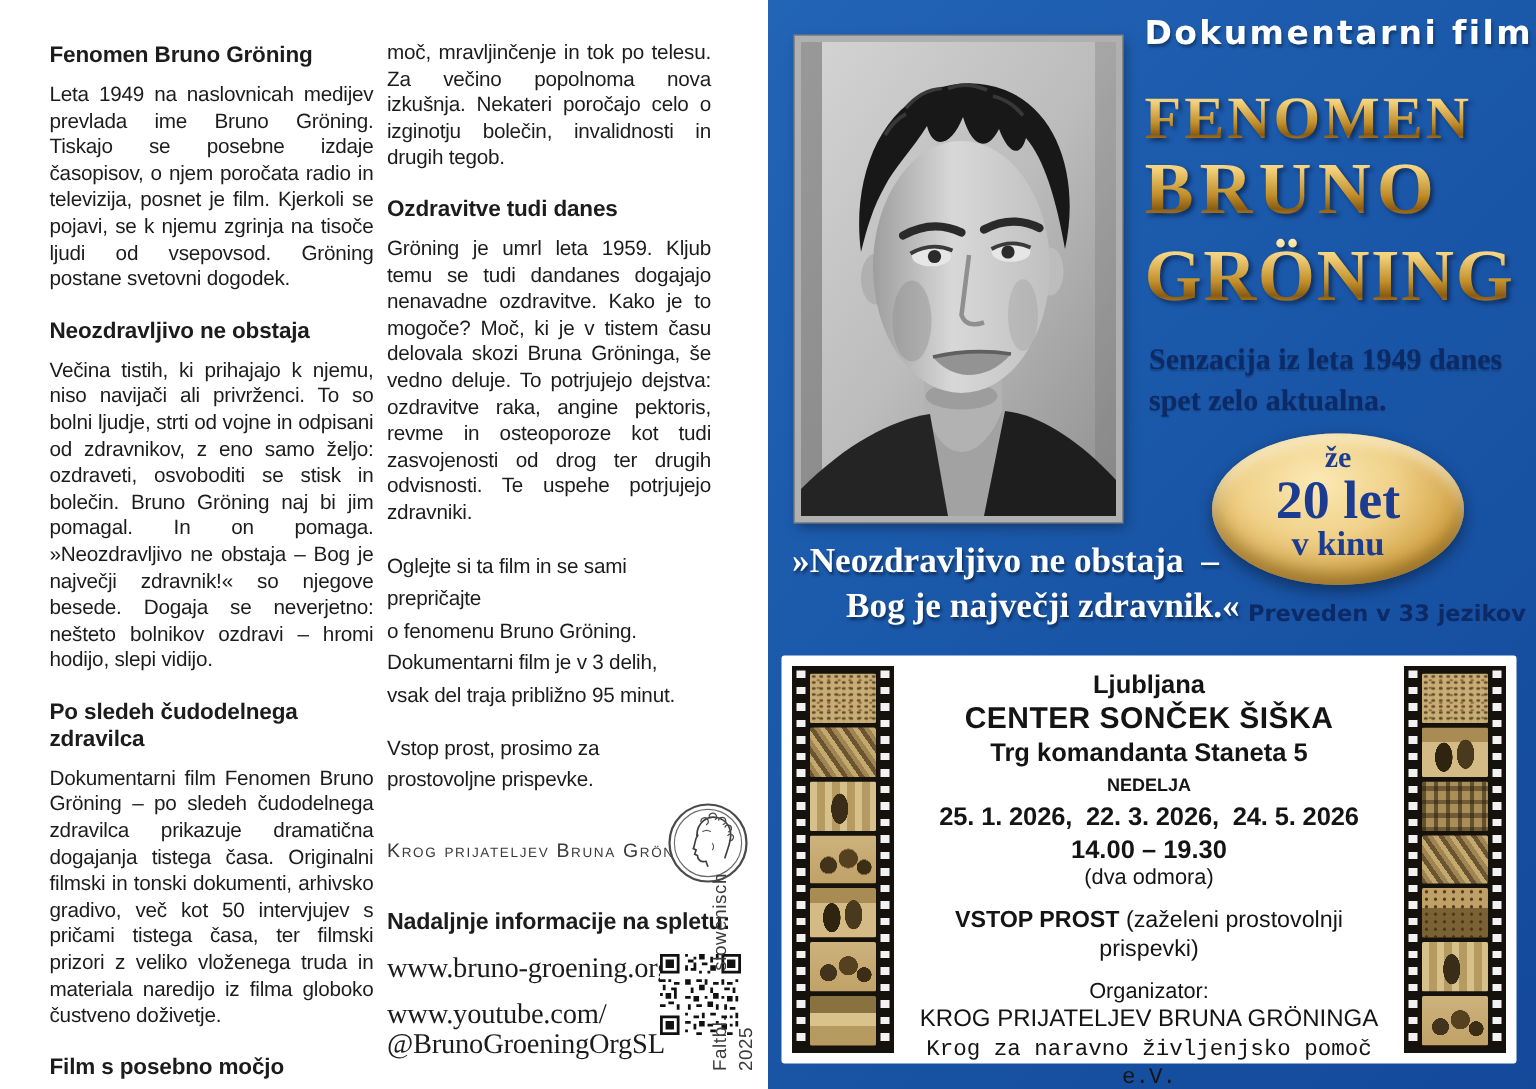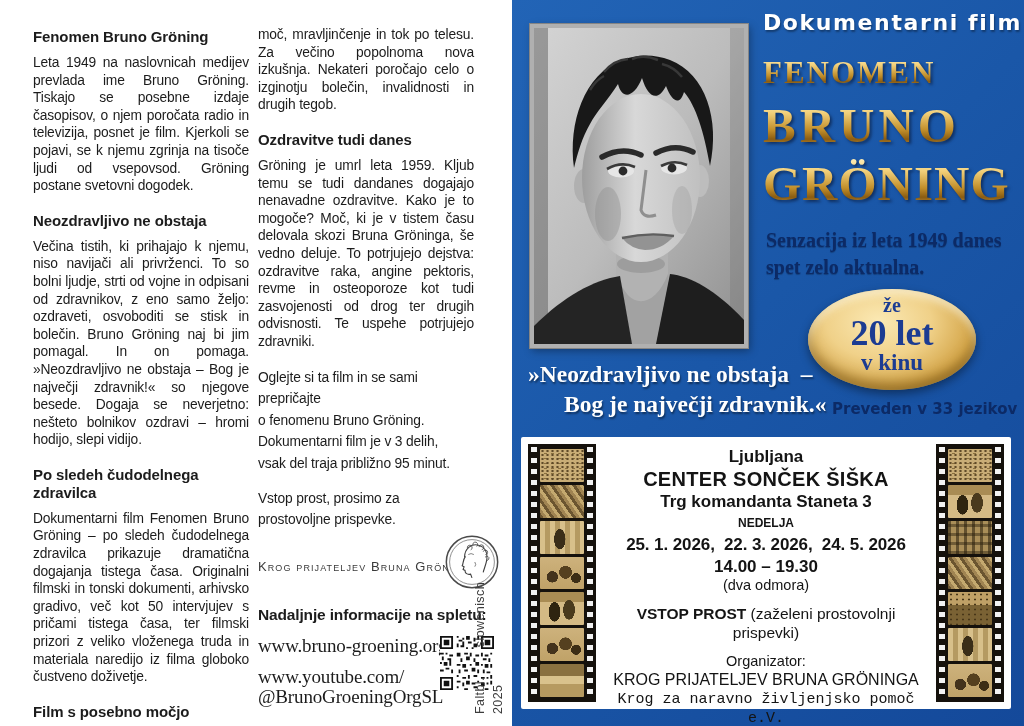--- a/index.html
+++ b/index.html
@@ -38,21 +38,21 @@
          box-shadow:0 0 0 1px #858585, 2px 3px 8px rgba(0,0,0,.35);background:#bdbdbd;}
   .photo svg{display:block;width:100%;height:100%;}
 
   .kicker{position:absolute;left:251px;top:10px;font-family:"DejaVu Sans",sans-serif;
           font-weight:bold;font-size:22px;letter-spacing:1.6px;color:#ffffff;
           text-shadow:1px 2px 2px rgba(0,0,0,.35);white-space:nowrap;}
   .gold{font-family:"Liberation Serif",serif;font-weight:bold;position:absolute;left:251px;
         background:linear-gradient(180deg,#fff6cb 0%,#f2d07a 28%,#c18e2a 58%,#8a5c12 74%,#e5bc60 100%);
         -webkit-background-clip:text;background-clip:text;color:transparent;
         filter:drop-shadow(2px 2px 1.5px rgba(5,15,40,.55));white-space:nowrap;}
-  .t1{top:55px;font-size:31px;letter-spacing:2px;}
+  .t1{top:55px;font-size:40px;letter-spacing:2px;}
   .t2{top:97px;font-size:49px;letter-spacing:4px;}
   .t3{top:155px;font-size:49px;letter-spacing:1px;}
 
   .subtitle{position:absolute;left:254px;top:227px;font-family:"Liberation Serif",serif;
             font-weight:bold;font-size:20px;line-height:27px;color:#0c2a66;white-space:pre-line;
             text-shadow:0 1px 1px rgba(0,0,0,.25);}
 
   .badge{position:absolute;left:296px;top:289px;width:168px;height:101px;border-radius:50%;
          background:radial-gradient(ellipse at 42% 32%,#fbe9b4 0%,#f0d189 38%,#d5a74b 68%,#aa7c23 88%,#8d6316 100%);
          box-shadow:0 4px 10px rgba(0,0,0,.4), inset 0 -7px 12px rgba(110,75,15,.55), inset 0 5px 9px rgba(255,248,220,.8);
@@ -241,21 +241,21 @@
         <i class="frame f5"></i>
         <i class="frame f7"></i>
         <i class="frame f2"></i>
         <i class="frame f8"></i>
         <i class="frame f3"></i>
         <i class="frame f4"></i>
       </div>
       <div class="event-text">
         <div class="e-city">Ljubljana</div>
         <div class="e-venue">CENTER SONČEK ŠIŠKA</div>
-        <div class="e-addr">Trg komandanta Staneta 3</div>
+        <div class="e-addr">Trg komandanta Staneta 5</div>
         <div class="e-day">NEDELJA</div>
         <div class="e-dates">25. 1. 2026,&nbsp; 22. 3. 2026,&nbsp; 24. 5. 2026</div>
         <div class="e-time">14.00 – 19.30</div>
         <div class="e-pause">(dva odmora)</div>
         <div class="e-entry"><span class="b">VSTOP PROST</span><span> (zaželeni prostovolnji prispevki)</span></div>
         <div class="e-org-label">Organizator:</div>
         <div class="e-org">KROG PRIJATELJEV BRUNA GRÖNINGA</div>
         <div class="e-org-sub">Krog za naravno življenjsko pomoč e.V.</div>
         <div class="e-site b">www.bruno-groening-film.org</div>
 

